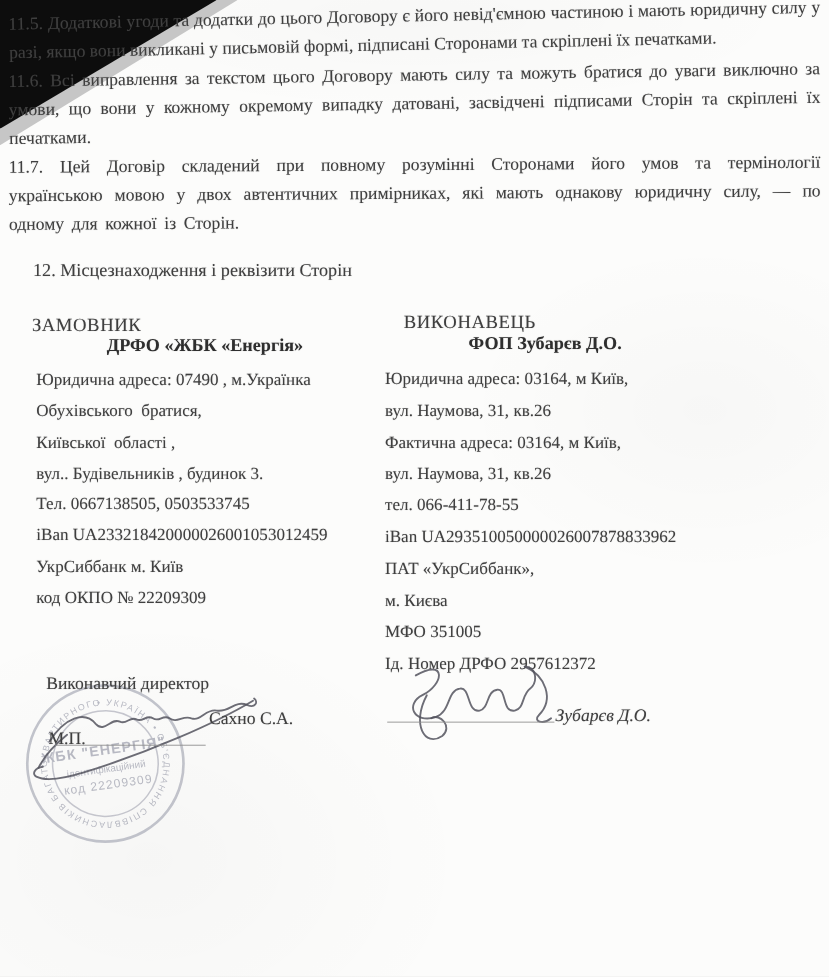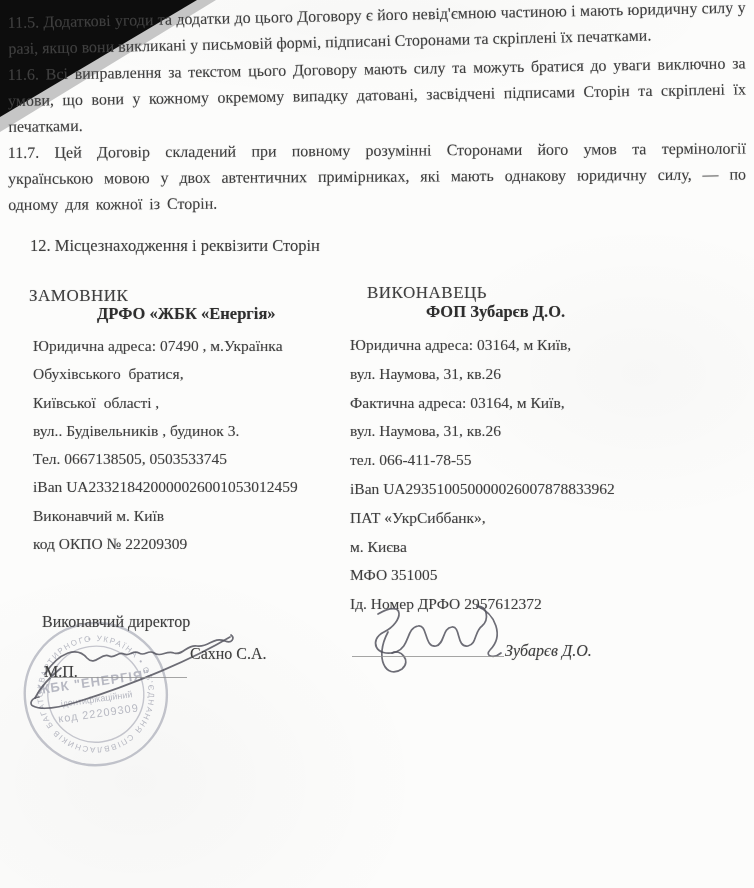--- a/index.html
+++ b/index.html
@@ -104,21 +104,21 @@
   <div class="pname customer-name txt">ДРФО «ЖБК «Енергія»</div>
   <div class="pname contractor-name txt">ФОП Зубарєв Д.О.</div>
 
   <div class="col customer-col">
     <div class="col-line txt">Юридична адреса: 07490 , м.Українка</div>
     <div class="col-line txt">Обухівського  братися,</div>
     <div class="col-line txt">Київської  області ,</div>
     <div class="col-line txt">вул.. Будівельників , будинок 3.</div>
     <div class="col-line txt">Тел. 0667138505, 0503533745</div>
     <div class="col-line txt">iBan UA233218420000026001053012459</div>
-    <div class="col-line txt">Виконавчий м. Київ</div>
+    <div class="col-line txt">УкрСиббанк м. Київ</div>
     <div class="col-line txt">код ОКПО № 22209309</div>
   </div>
 
   <div class="col contractor-col">
     <div class="col-line txt">Юридична адреса: 03164, м Київ,</div>
     <div class="col-line txt">вул. Наумова, 31, кв.26</div>
     <div class="col-line txt">Фактична адреса: 03164, м Київ,</div>
     <div class="col-line txt">вул. Наумова, 31, кв.26</div>
     <div class="col-line txt">тел. 066-411-78-55</div>
     <div class="col-line txt">iBan UA293510050000026007878833962</div>

